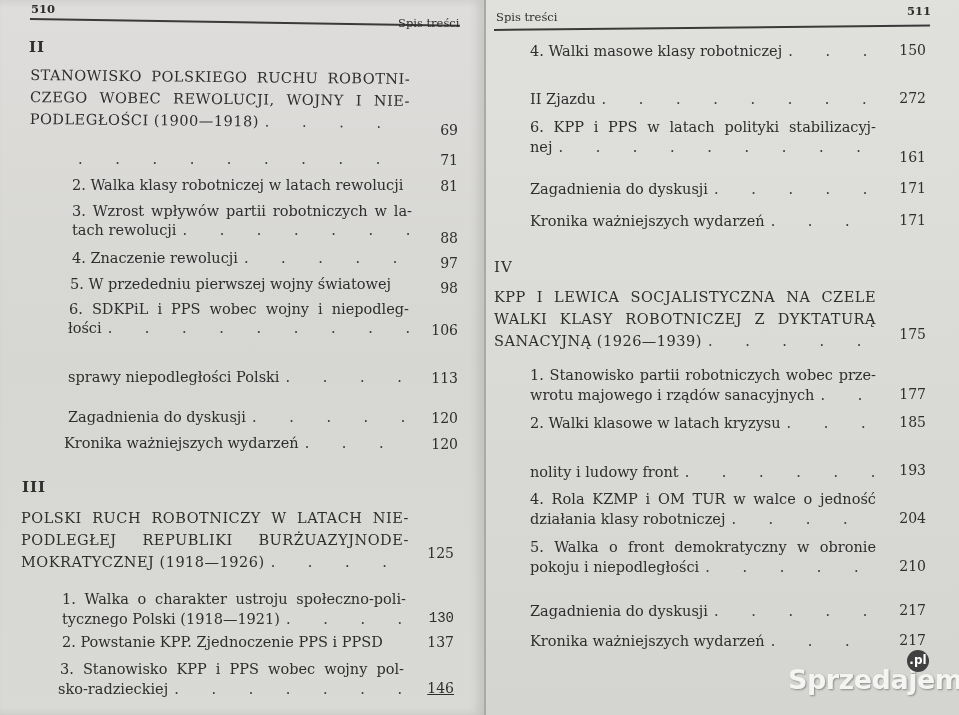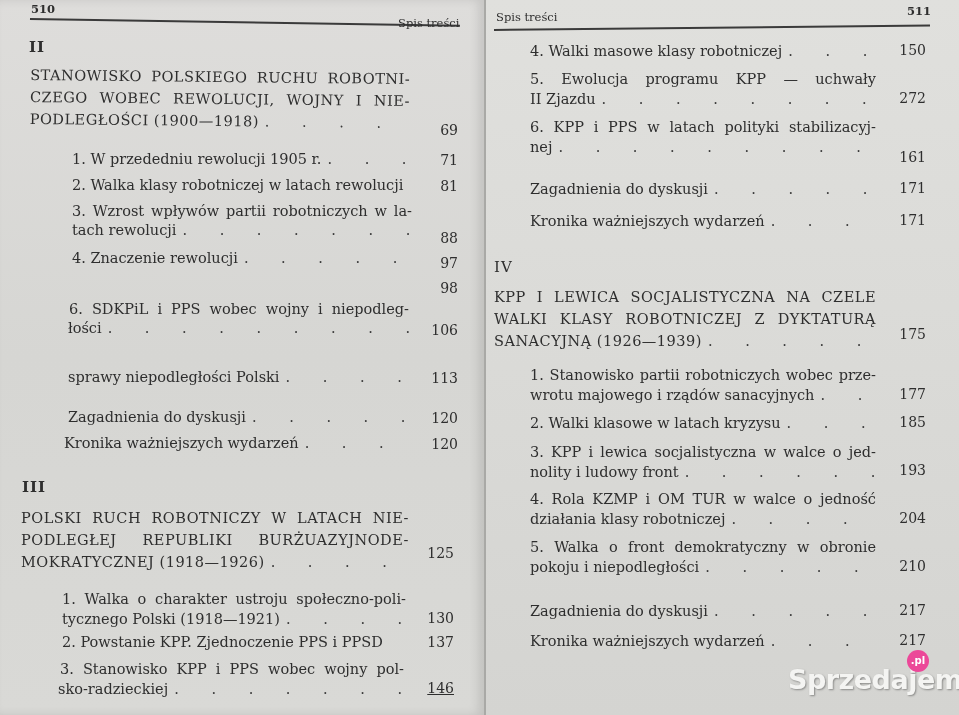--- a/index.html
+++ b/index.html
@@ -28,22 +28,22 @@
     .caps { font-size: 14.5px; letter-spacing: 0.5px; line-height: 22px; }
     .justify { text-align: justify; text-align-last: justify; }
     .watermark {
       position: absolute; left: 788px; top: 664px;
       font-family: "DejaVu Sans", "Liberation Sans", sans-serif;
       font-weight: bold; font-size: 27px; color: #f4f4f2;
       text-shadow: 1px 1px 2px rgba(0,0,0,0.35); letter-spacing: -0.5px;
     }
     .wm-badge {
       position: absolute; left: 907px; top: 650px; width: 22px; height: 22px; border-radius: 50%;
-      background: #ec4899; color: #fff; font-family: "DejaVu Sans", sans-serif;
-      font-weight: bold; font-size: 10px; text-align: center; line-height: 21px;
+      background: #404040; color: #fff; font-family: "DejaVu Sans", sans-serif;
+      font-weight: bold; font-size: 12px; text-align: center; line-height: 21px;
     }
   </style>
 </head>
 <body>
 
 <div class="page left">
   <div class="num" style="left:31px;top:2px;">510</div>
   <div class="rule" style="left:30px;top:18px;width:430px;transform:rotate(0.9deg);transform-origin:left;"></div>
   <div class="running-head" style="left:398px;top:16px;">Spis treści</div>
 
@@ -53,21 +53,20 @@
     <span class="line">CZEGO WOBEC REWOLUCJI, WOJNY I NIE-</span>
     <span class="last">
         <span class="txt">PODLEGŁOŚCI (1900—1918)</span>
         <span class="dots">. . . . . . . . . . . . . . . . . .</span>
       </span>
   </div>
   <div class="pg" style="left:418px;top:122px;">69</div>
 
   <div class="entry" style="left:72px;top:150px;width:340px;">
     <span class="last">
-        <span class="txt">1. W przededniu rewolucji 1905 r.</span>
         <span class="dots">. . . . . . . . . . . . . . . . . .</span>
       </span>
   </div>
   <div class="pg" style="left:418px;top:152px;">71</div>
 
   <div class="entry" style="left:72px;top:176px;width:340px;">
     <span class="last">
         <span class="txt">2. Walka klasy robotniczej w latach rewolucji</span>
       </span>
   </div>
@@ -85,20 +84,25 @@
   <div class="pg" style="left:418px;top:230px;">88</div>
 
   <div class="entry" style="left:72px;top:249px;width:340px;">
     <span class="last">
         <span class="txt">4. Znaczenie rewolucji</span>
         <span class="dots">. . . . . . . . . . . . . . . . . .</span>
       </span>
   </div>
   <div class="pg" style="left:418px;top:255px;">97</div>
 
+  <div class="entry" style="left:70px;top:275px;width:342px;">
+    <span class="last">
+        <span class="txt">5. W przededniu pierwszej wojny światowej</span>
+      </span>
+  </div>
   <div class="pg" style="left:418px;top:280px;">98</div>
 
   <div class="entry justify" style="left:69px;top:300px;width:340px;">
     <span class="line">6. SDKPiL i PPS wobec wojny i niepodleg-</span>
   </div>
   <div class="entry" style="left:68px;top:319px;width:344px;">
     <span class="last">
         <span class="txt">łości</span>
         <span class="dots">. . . . . . . . . . . . . . . . . .</span>
       </span>
@@ -142,21 +146,21 @@
 
   <div class="entry justify" style="left:62px;top:590px;width:344px;">
     <span class="line">1. Walka o charakter ustroju społeczno-poli-</span>
   </div>
   <div class="entry" style="left:62px;top:610px;width:348px;">
     <span class="last">
         <span class="txt">tycznego Polski (1918—1921)</span>
         <span class="dots">. . . . . . . . . . . . . . . . . .</span>
       </span>
   </div>
-  <div class="pg" style="left:414px;top:610px;">130</div>
+  <div class="pg" style="left:414px;top:610px;font-family:Liberation Mono, monospace;">130</div>
 
   <div class="entry" style="left:62px;top:633px;width:348px;">
     <span class="last">
         <span class="txt">2. Powstanie KPP. Zjednoczenie PPS i PPSD</span>
       </span>
   </div>
   <div class="pg" style="left:414px;top:634px;">137</div>
 
   <div class="entry justify" style="left:60px;top:660px;width:344px;">
     <span class="line">3. Stanowisko KPP i PPS wobec wojny pol-</span>
@@ -176,23 +180,20 @@
   <div class="rule" style="left:8px;top:29px;width:436px;transform:rotate(-0.6deg);transform-origin:left;"></div>
 
   <div class="entry" style="left:44px;top:42px;width:346px;">
     <span class="last">
         <span class="txt">4. Walki masowe klasy robotniczej</span>
         <span class="dots">. . . . . . . . . . . . . . . . . .</span>
       </span>
   </div>
   <div class="pg" style="left:400px;top:42px;">150</div>
 
-  <div class="entry justify" style="left:44px;top:70px;width:346px;">
-    <span class="line">5. Ewolucja programu KPP — uchwały</span>
-  </div>
   <div class="entry" style="left:44px;top:90px;width:346px;">
     <span class="last">
         <span class="txt">II Zjazdu</span>
         <span class="dots">. . . . . . . . . . . . . . . . . .</span>
       </span>
   </div>
   <div class="pg" style="left:400px;top:90px;">272</div>
 
   <div class="entry justify" style="left:44px;top:118px;width:346px;">
     <span class="line">6. KPP i PPS w latach polityki stabilizacyj-</span>
@@ -244,23 +245,20 @@
   <div class="pg" style="left:400px;top:386px;">177</div>
 
   <div class="entry" style="left:44px;top:414px;width:346px;">
     <span class="last">
         <span class="txt">2. Walki klasowe w latach kryzysu</span>
         <span class="dots">. . . . . . . . . . . . . . . . . .</span>
       </span>
   </div>
   <div class="pg" style="left:400px;top:414px;">185</div>
 
-  <div class="entry justify" style="left:44px;top:443px;width:346px;">
-    <span class="line">3. KPP i lewica socjalistyczna w walce o jed-</span>
-  </div>
   <div class="entry" style="left:44px;top:463px;width:346px;">
     <span class="last">
         <span class="txt">nolity i ludowy front</span>
         <span class="dots">. . . . . . . . . . . . . . . . . .</span>
       </span>
   </div>
   <div class="pg" style="left:400px;top:462px;">193</div>
 
   <div class="entry justify" style="left:44px;top:490px;width:346px;">
     <span class="line">4. Rola KZMP i OM TUR w walce o jedność</span>

